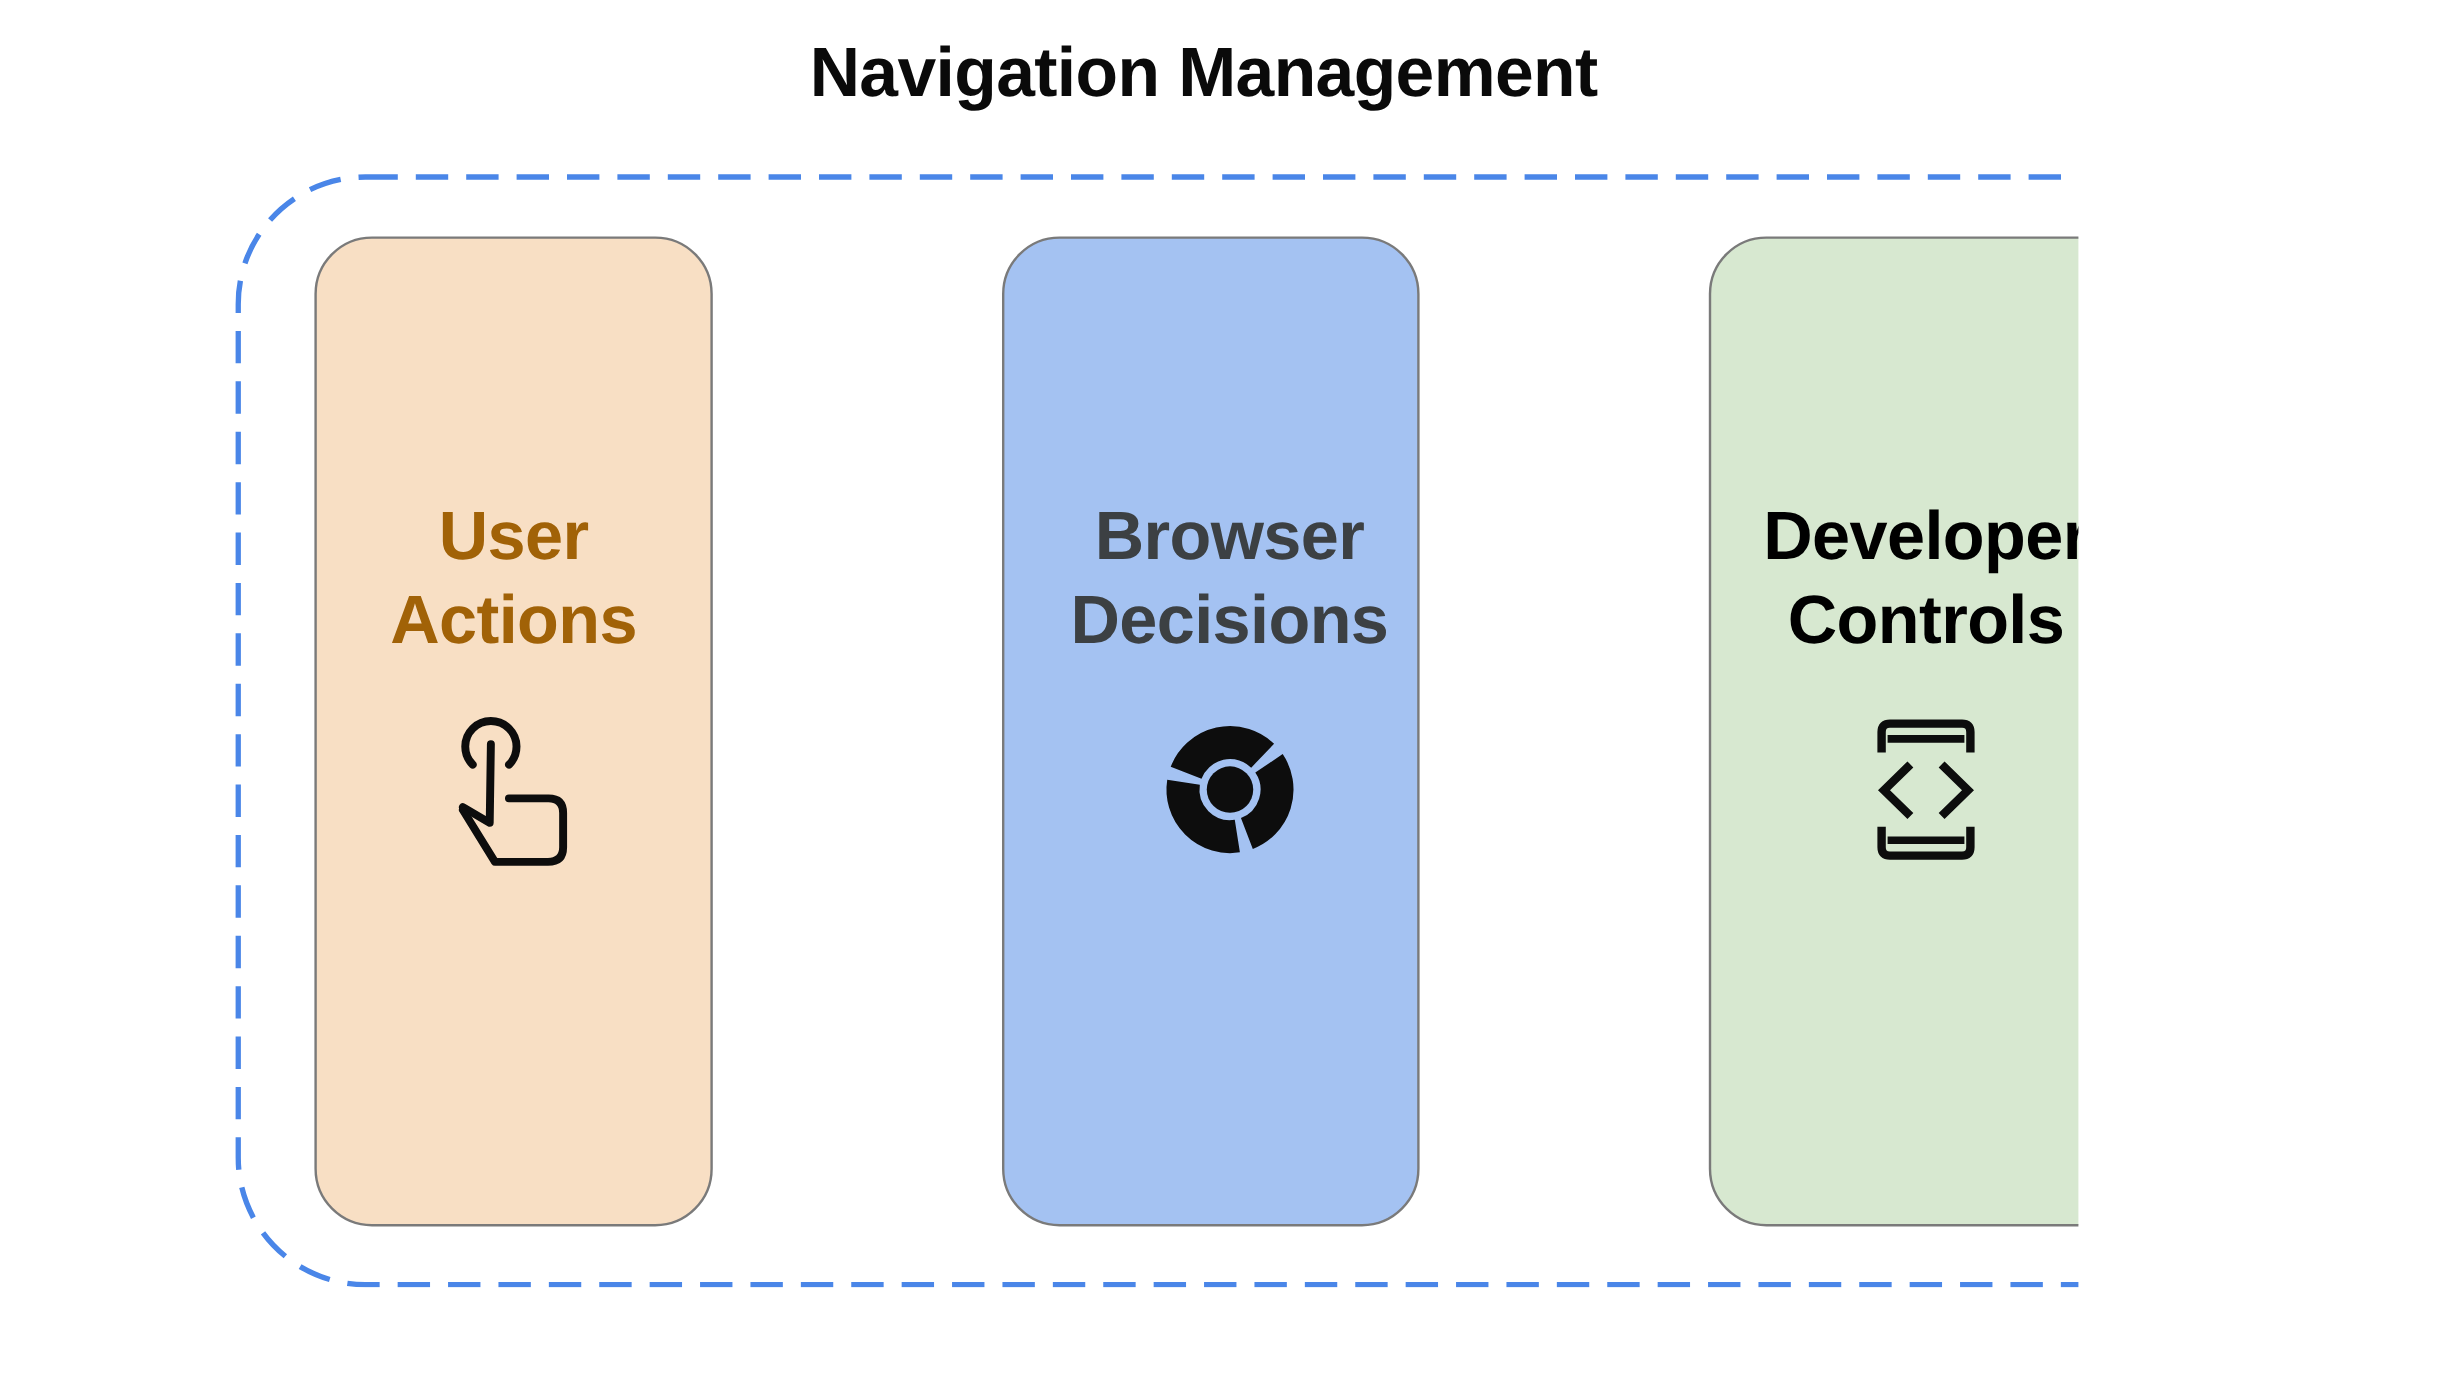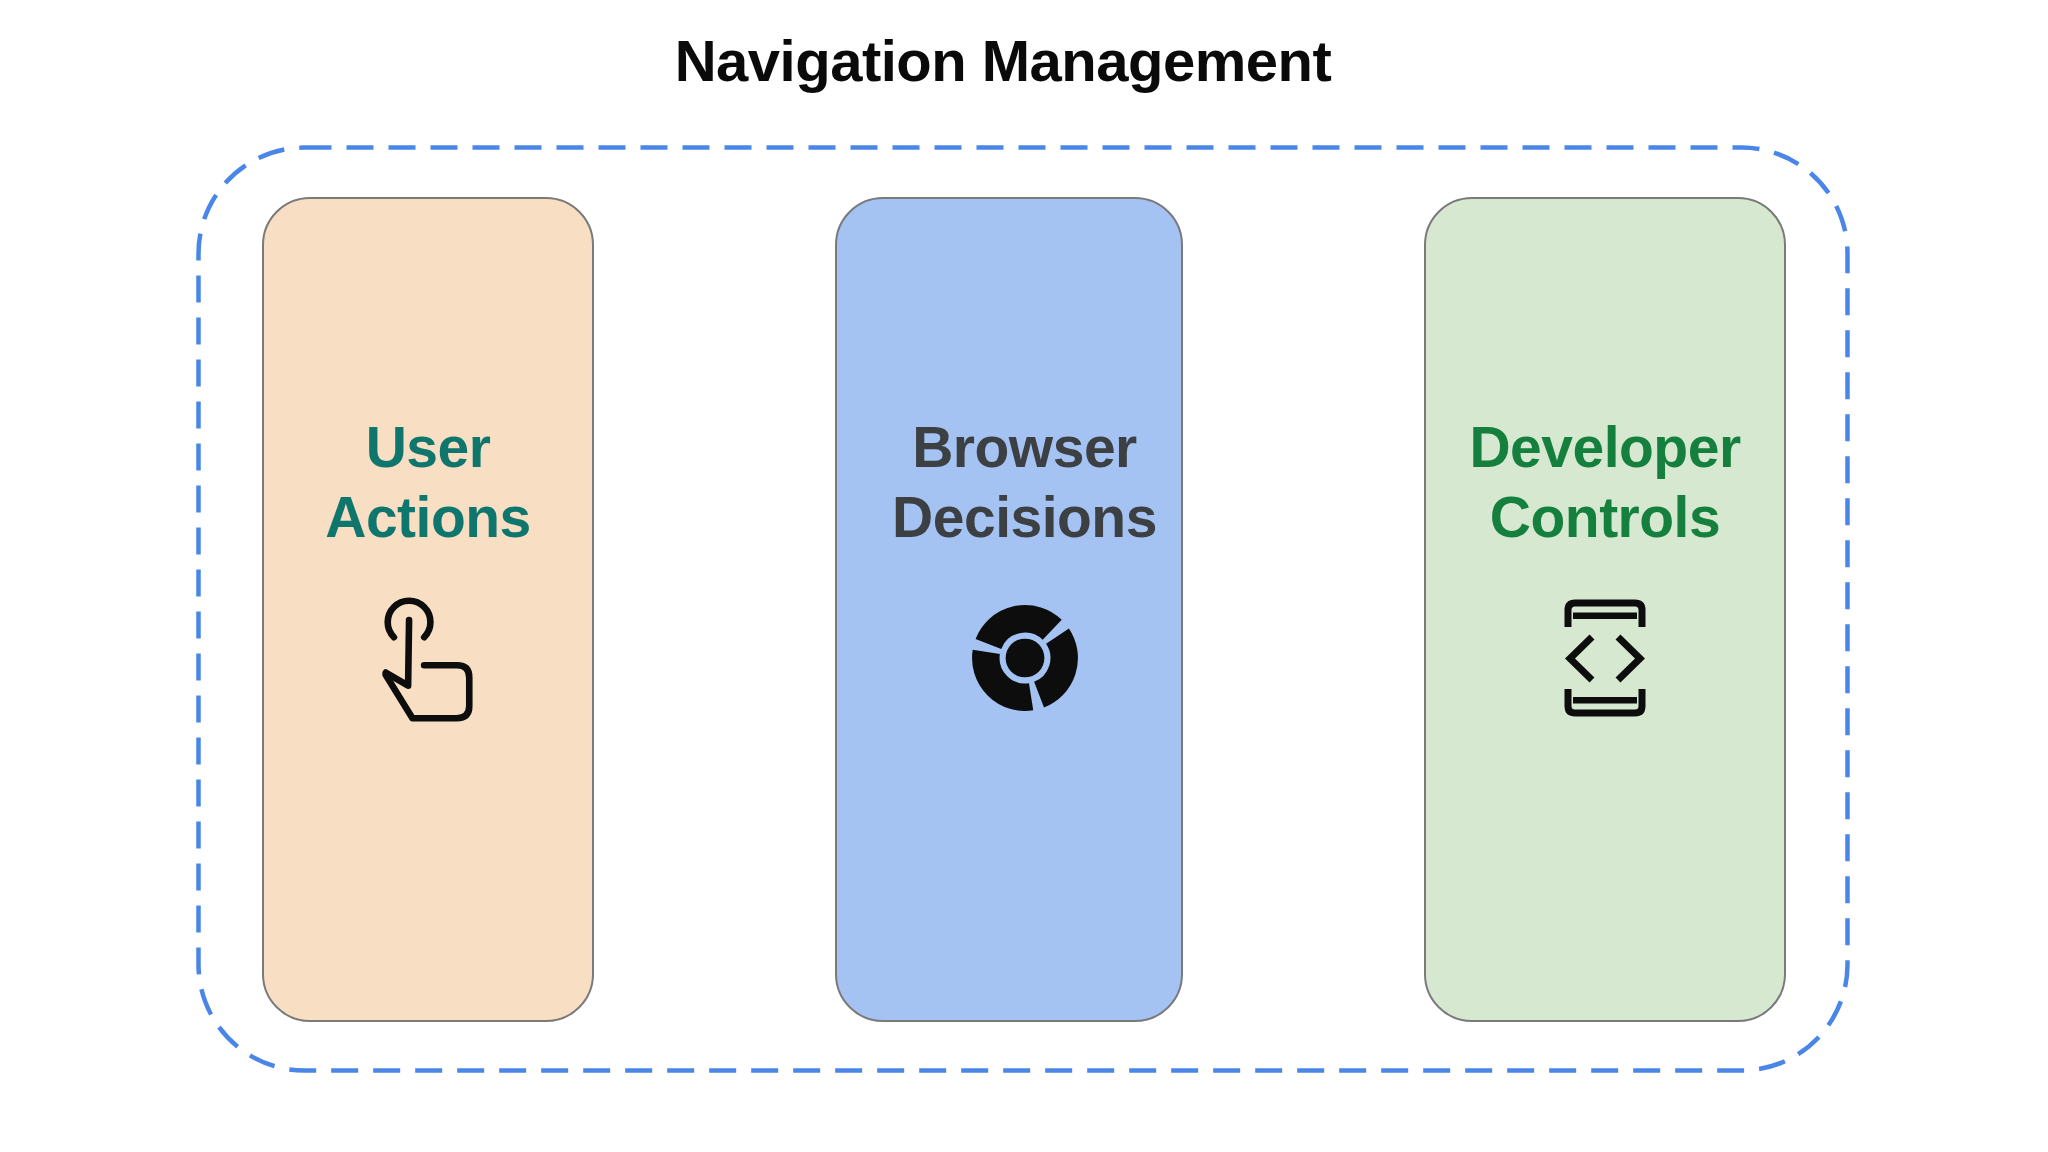--- a/index.html
+++ b/index.html
@@ -1,18 +1,18 @@
 <!DOCTYPE html>
 <html><head>
 <meta charset="utf-8">
 <style>
   html,body{margin:0;padding:0;background:#ffffff;}
   .stage{
     position:relative;
-    width:2048px;height:1152px;
+    width:1732px;height:1152px;
     background:#ffffff;
     font-family:"Liberation Sans","DejaVu Sans",sans-serif;
     overflow:hidden;
   }
   .diagram-title{
     position:absolute;
     top:30px;left:0;width:2006px;
     text-align:center;
     font-size:58px;
     line-height:62px;
@@ -61,21 +61,21 @@
 
 <div class="stage">
 
   <div class="diagram-title" style="color: rgb(10, 10, 10);">Navigation Management</div>
 
   <svg class="dashed-frame" viewBox="0 0 1654 928" aria-hidden="true">
     <rect x="2.5" y="2.5" width="1649" height="923" rx="106" ry="106" fill="none" stroke="#4a86e8" stroke-width="4.5" stroke-dasharray="27 15"></rect>
   </svg>
 
   <div class="card card-1" style="background: rgb(248, 223, 196); border-color: rgb(122, 122, 122);">
-    <div class="card-label" style="color: #0f766e;">User Actions</div>
+    <div class="card-label" style="color: #a16207;">User Actions</div>
     <div class="icon-box">
       <svg width="102" height="134" viewBox="0 0 105 138" fill="none" stroke="currentColor" stroke-width="6.8" stroke-linecap="round" stroke-linejoin="round" style="color: rgb(13, 13, 13);">
 
         <path d="M17.4,47.6 A22,22 0 1 1 48.6,47.6"></path>
 
         <path d="M33,30 L32,97.5 L9,84"></path>
 
         <path d="M9,86.5 L36.5,131 H82 Q95,131 95,118.5 V89 Q95,76.5 82.5,76.5 H48.5"></path>
       </svg>
     </div>
@@ -91,21 +91,21 @@
         <g fill="none" stroke="currentColor" stroke-width="27" stroke-linecap="butt">
           <path d="M84.9,31.5 A38.5,38.5 0 0 1 66.8,88.9"></path>
           <path d="M59,91 A38.5,38.5 0 0 1 15,47"></path>
           <path d="M17.1,39.2 A38.5,38.5 0 0 1 79.7,25.3"></path>
         </g>
       </svg>
     </div>
   </div>
 
   <div class="card card-3" style="background: rgb(215, 232, 208); border-color: rgb(122, 122, 122);">
-    <div class="card-label" style="color: #15803d;">Developer Controls</div>
+    <div class="card-label" style="color: #000000;">Developer Controls</div>
     <div class="icon-box">
       <svg width="82" height="118" viewBox="0 0 82 118" fill="none" stroke="currentColor" style="color: rgb(13, 13, 13);">
 
         <path d="M4,28 V11 Q4,4 11,4 H71 Q78,4 78,11 V28" stroke-width="7"></path>
         <path d="M9,16.8 H73" stroke-width="6.4"></path>
 
         <path d="M28,38 L6,59.5 L28,81" stroke-width="7" stroke-linejoin="miter" stroke-linecap="butt"></path>
         <path d="M54,38 L76,59.5 L54,81" stroke-width="7" stroke-linejoin="miter" stroke-linecap="butt"></path>
 
         <path d="M4,90 V107 Q4,114 11,114 H71 Q78,114 78,107 V90" stroke-width="7"></path>

